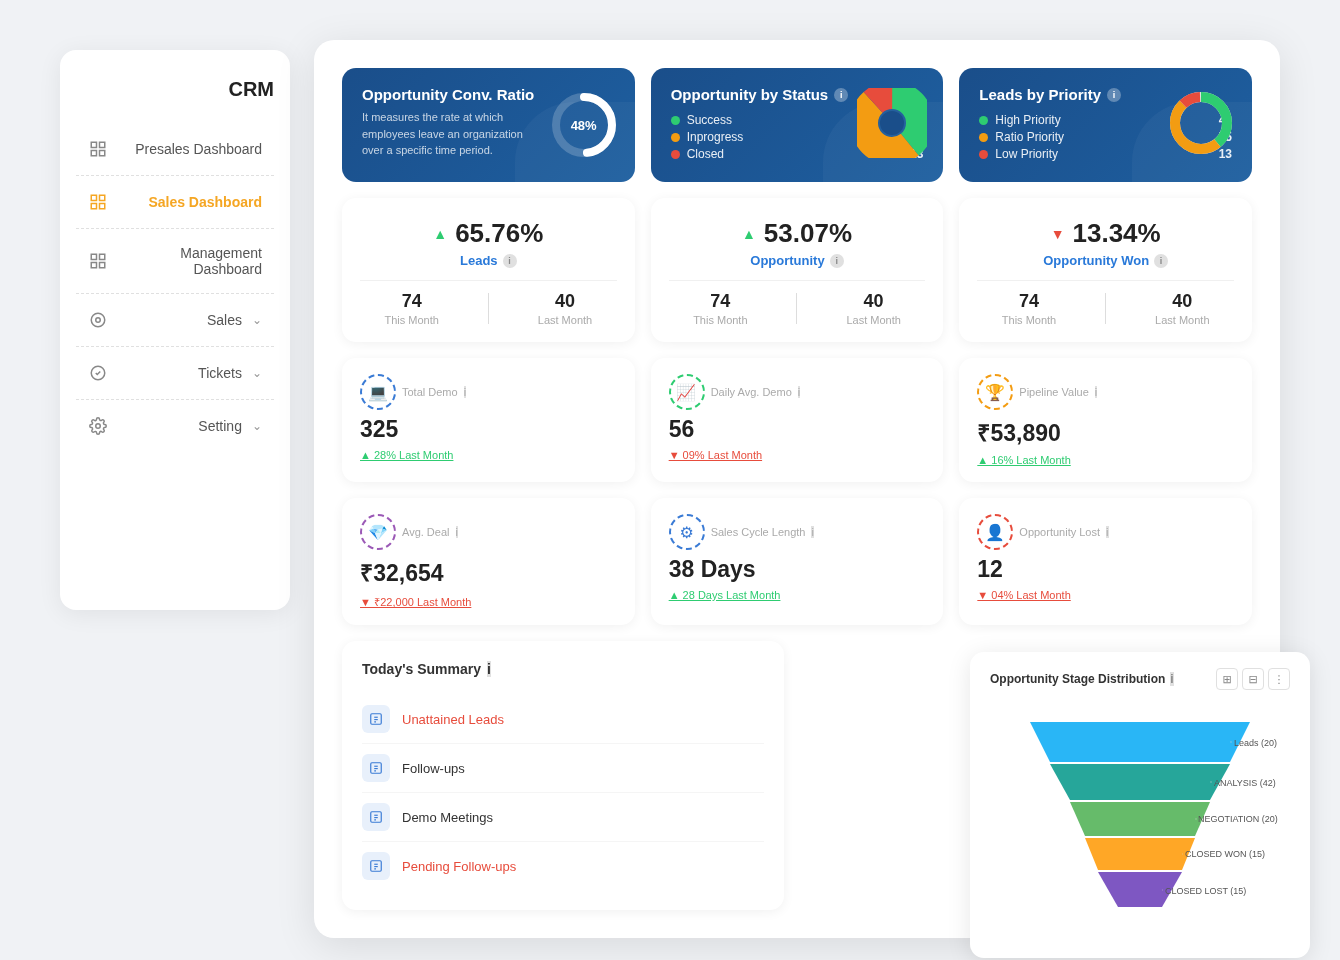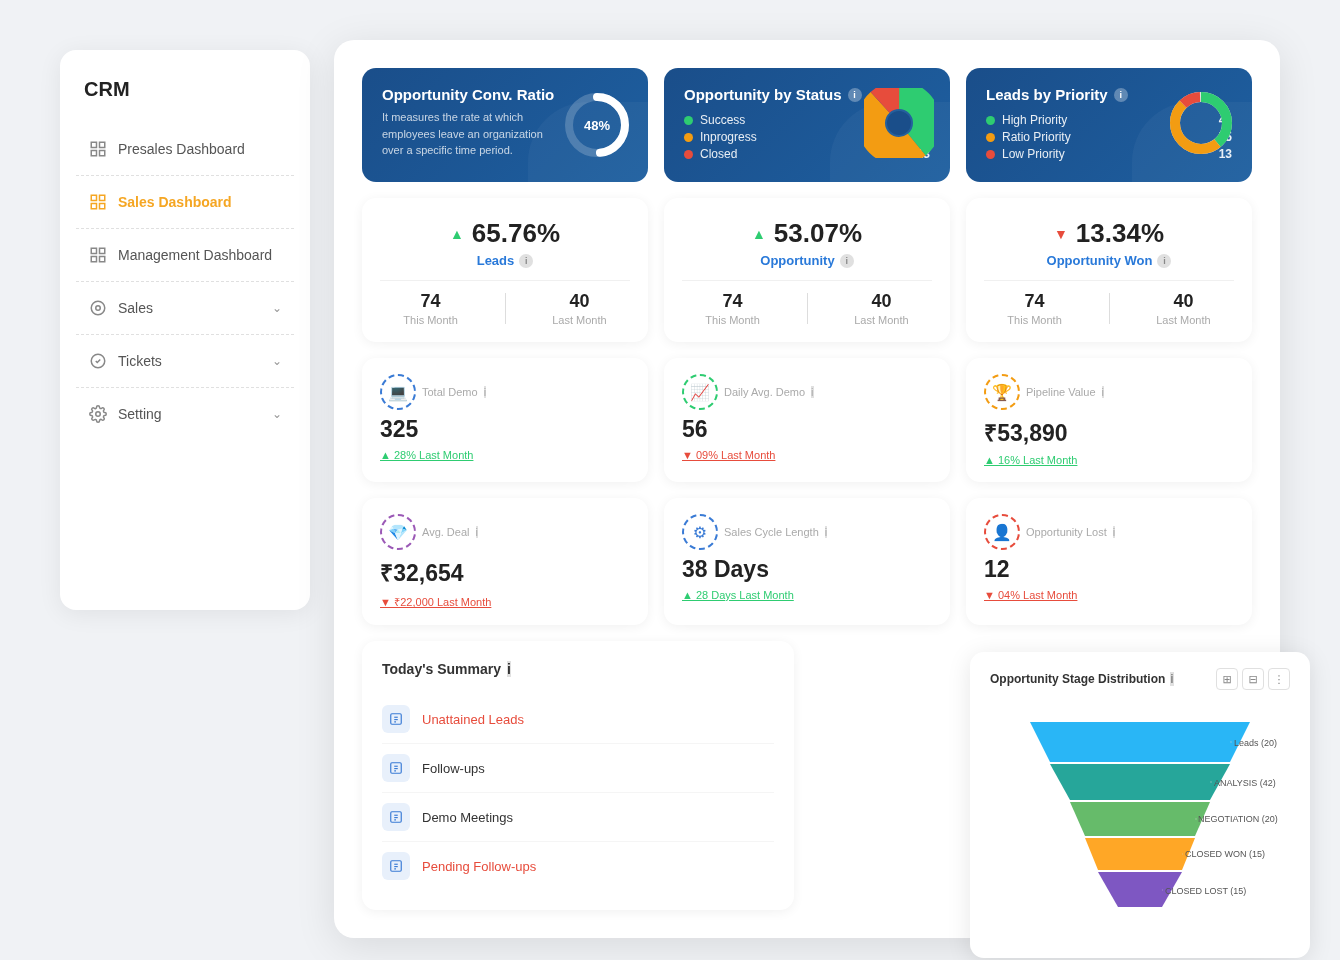--- a/index.html
+++ b/index.html
@@ -17,27 +17,28 @@
       gap: 0;
       padding: 40px 60px;
       width: 100%;
       align-items: flex-start;
       position: relative;
     }
     
     .sidebar {
       background: #fff;
       border-radius: 16px;
-      width: 250px;
+      width: 230px;
       min-height: 560px;
       padding: 28px 16px 28px 16px;
       box-shadow: 0 4px 24px rgba(0,0,0,0.07);
       flex-shrink: 0;
       margin-right: 24px;
       margin-top: 10px;
+      text-align: right;
     }
     .sidebar-logo {
       font-size: 20px;
       font-weight: 700;
       color: #222;
       margin-bottom: 28px;
       padding-left: 8px;
     }
     .sidebar-nav-item {
       display: flex;

